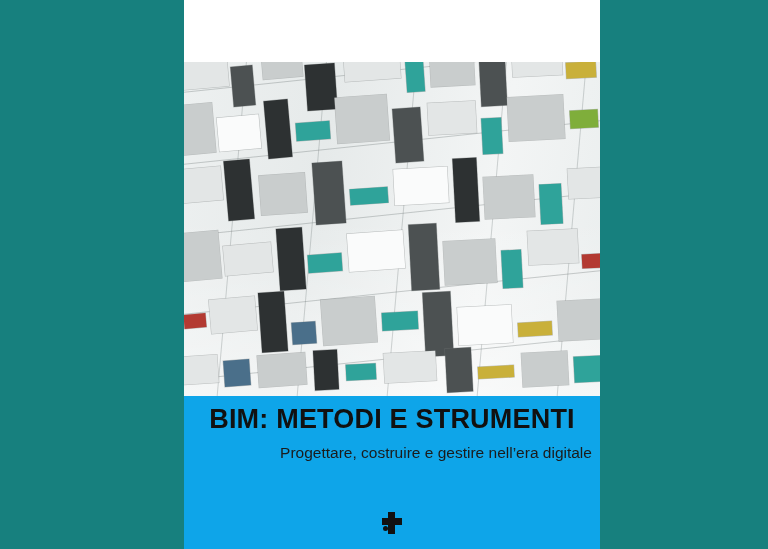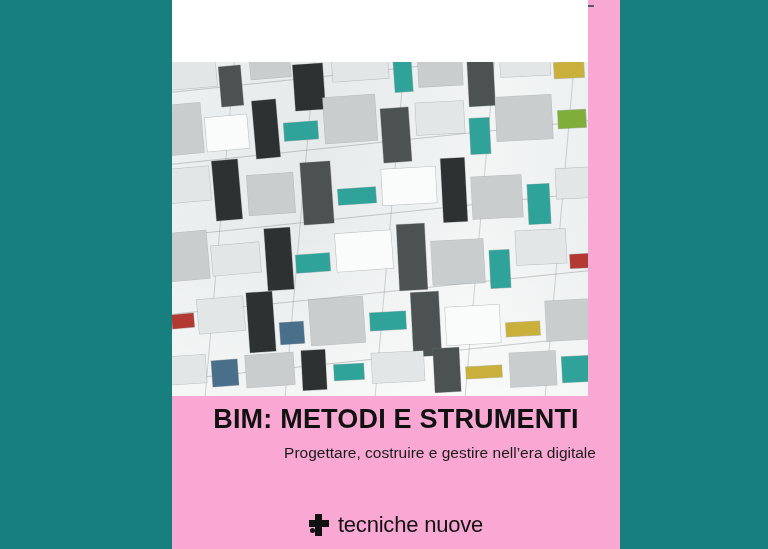--- a/index.html
+++ b/index.html
@@ -15,25 +15,25 @@
   }
   .stage {
     position: relative;
     width: 768px;
     height: 549px;
     background: #17807e;
   }
   
   .cover {
     position: absolute;
-    left: 172px;
+    left: 184px;
     top: 0;
-    width: 448px;
+    width: 416px;
     height: 549px;
-    background: #f9a8d4;
+    background: #0ea5e9;
     overflow: hidden;
   }
   .authors {
     position: absolute;
     top: 30px;
     left: 0;
     width: 100%;
     text-align: center;
     font-size: 15.5px;
     color: #1b1b1b;
@@ -256,18 +256,17 @@
 
     <div class="title">BIM: METODI E STRUMENTI</div>
     <div class="subtitle">Progettare, costruire e gestire nell’era digitale</div>
 
     <div class="publisher">
       <span class="pub-mark">
         <span class="a"></span>
           <span class="b"></span>
           <span class="c"></span>
       </span>
-      <span class="pub-name">tecniche nuove</span>
     </div>
   </div>
 
   <div class="top-tick"></div>
 </div>
 
 </body></html>

